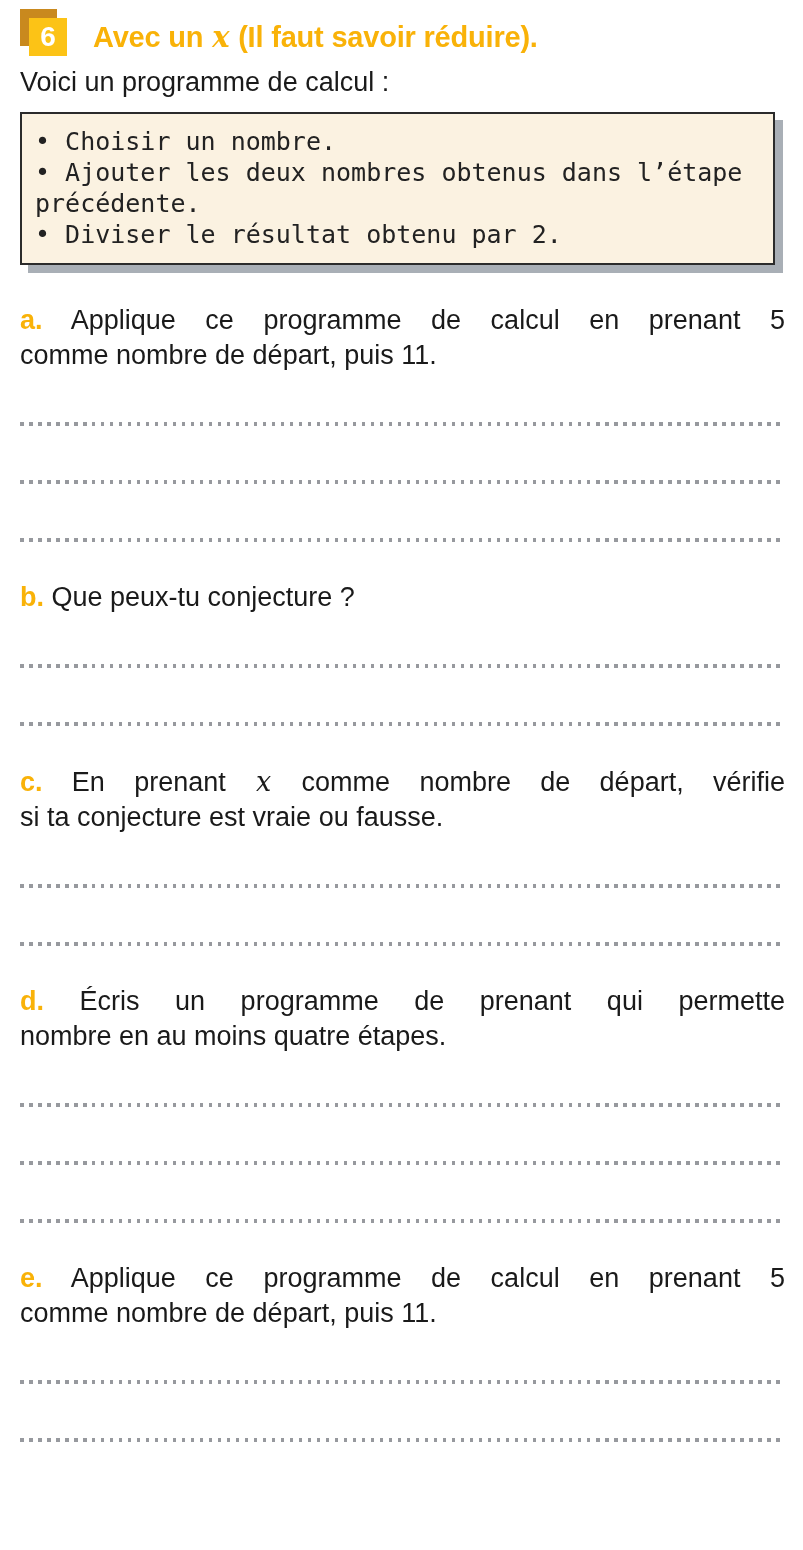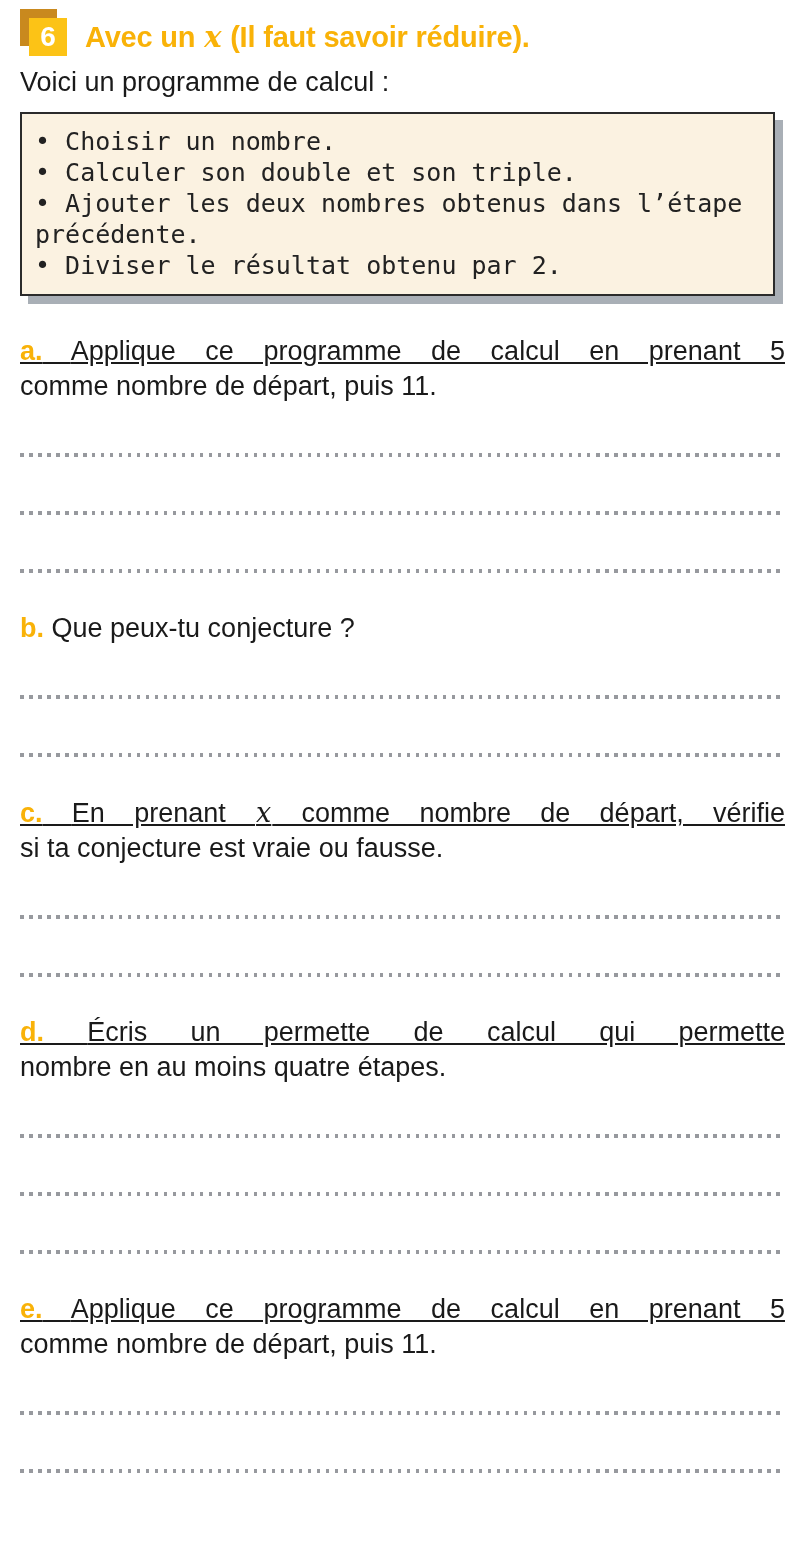--- a/index.html
+++ b/index.html
@@ -31,21 +31,21 @@
     background: var(--badge-back);
   }
   .badge-front {
     position: absolute; left: 9px; top: 10px; width: 38px; height: 38px;
     background: var(--badge-front);
     color: var(--badge-number-color);
     font-weight: bold; font-size: 28px;
     display: flex; align-items: center; justify-content: center;
   }
   .title {
-    margin-left: 7px;
+    margin-left: 15px;
     font-size: 29px; font-weight: bold;
     color: var(--accent);
     letter-spacing: -0.2px;
   }
   .mathvar {
     font-family: "DejaVu Serif", serif;
     font-style: italic;
     font-weight: normal;
     padding: 0 1px;
   }
@@ -60,21 +60,21 @@
     padding: 12px 0 13px 13px;
   }
   .box-line {
     font-family: "DejaVu Sans Mono", monospace;
     font-size: 25px; line-height: 31px;
     color: #222222;
     white-space: nowrap;
   }
   .question { margin-top: 38px; }
   .qline { font-size: 27px; line-height: 35px; }
-  .qline.just { text-align: justify; text-align-last: justify; text-decoration: underline; }
+  .qline.just { text-align: justify; text-align-last: justify; }
   .qlabel { color: var(--accent); font-weight: bold; }
   .answers { margin-top: 0; }
   .dotline {
     height: 4px; width: 100%;
     margin-top: 54px;
     background-image: repeating-linear-gradient(
       to right,
       var(--dot) 0, var(--dot) 3.5px,
       transparent 3.5px, transparent 9px);
   }
@@ -93,21 +93,20 @@
       </div>
     </div>
     <div class="title fmt">Avec un <span class="mathvar">x</span> (Il faut savoir réduire).</div>
   </div>
 
   <div class="intro">Voici un programme de calcul :</div>
 
   <div class="program-box">
     <div>
         <div class="box-line">• Choisir un nombre.</div>
-        <div class="box-line">• Calculer son double et son triple.</div>
         <div class="box-line">• Ajouter les deux nombres obtenus dans l’étape</div>
         <div class="box-line">précédente.</div>
         <div class="box-line">• Diviser le résultat obtenu par 2.</div>
       </div>
   </div>
 
   <div>
       <div class="question">
         <div class="qline just"><span class="qlabel">a.</span> <span class="fmt">Applique ce programme de calcul en prenant 5</span></div>
         <div class="qline fmt">comme nombre de départ, puis 11.</div>
@@ -126,21 +125,21 @@
       </div>
       <div class="question">
         <div class="qline just"><span class="qlabel">c.</span> <span class="fmt">En prenant <span class="mathvar">x</span> comme nombre de départ, vérifie</span></div>
         <div class="qline fmt">si ta conjecture est vraie ou fausse.</div>
         <div class="answers">
           <div class="dotline"></div>
           <div class="dotline"></div>
         </div>
       </div>
       <div class="question">
-        <div class="qline just"><span class="qlabel">d.</span> <span class="fmt">Écris un permette de calcul qui permette</span></div>
+        <div class="qline just"><span class="qlabel">d.</span> <span class="fmt">Écris un programme de prenant qui permette</span></div>
         <div class="qline fmt">nombre en au moins quatre étapes.</div>
         <div class="answers">
           <div class="dotline"></div>
           <div class="dotline"></div>
           <div class="dotline"></div>
         </div>
       </div>
       <div class="question">
         <div class="qline just"><span class="qlabel">e.</span> <span class="fmt">Applique ce programme de calcul en prenant 5</span></div>
         <div class="qline fmt">comme nombre de départ, puis 11.</div>

